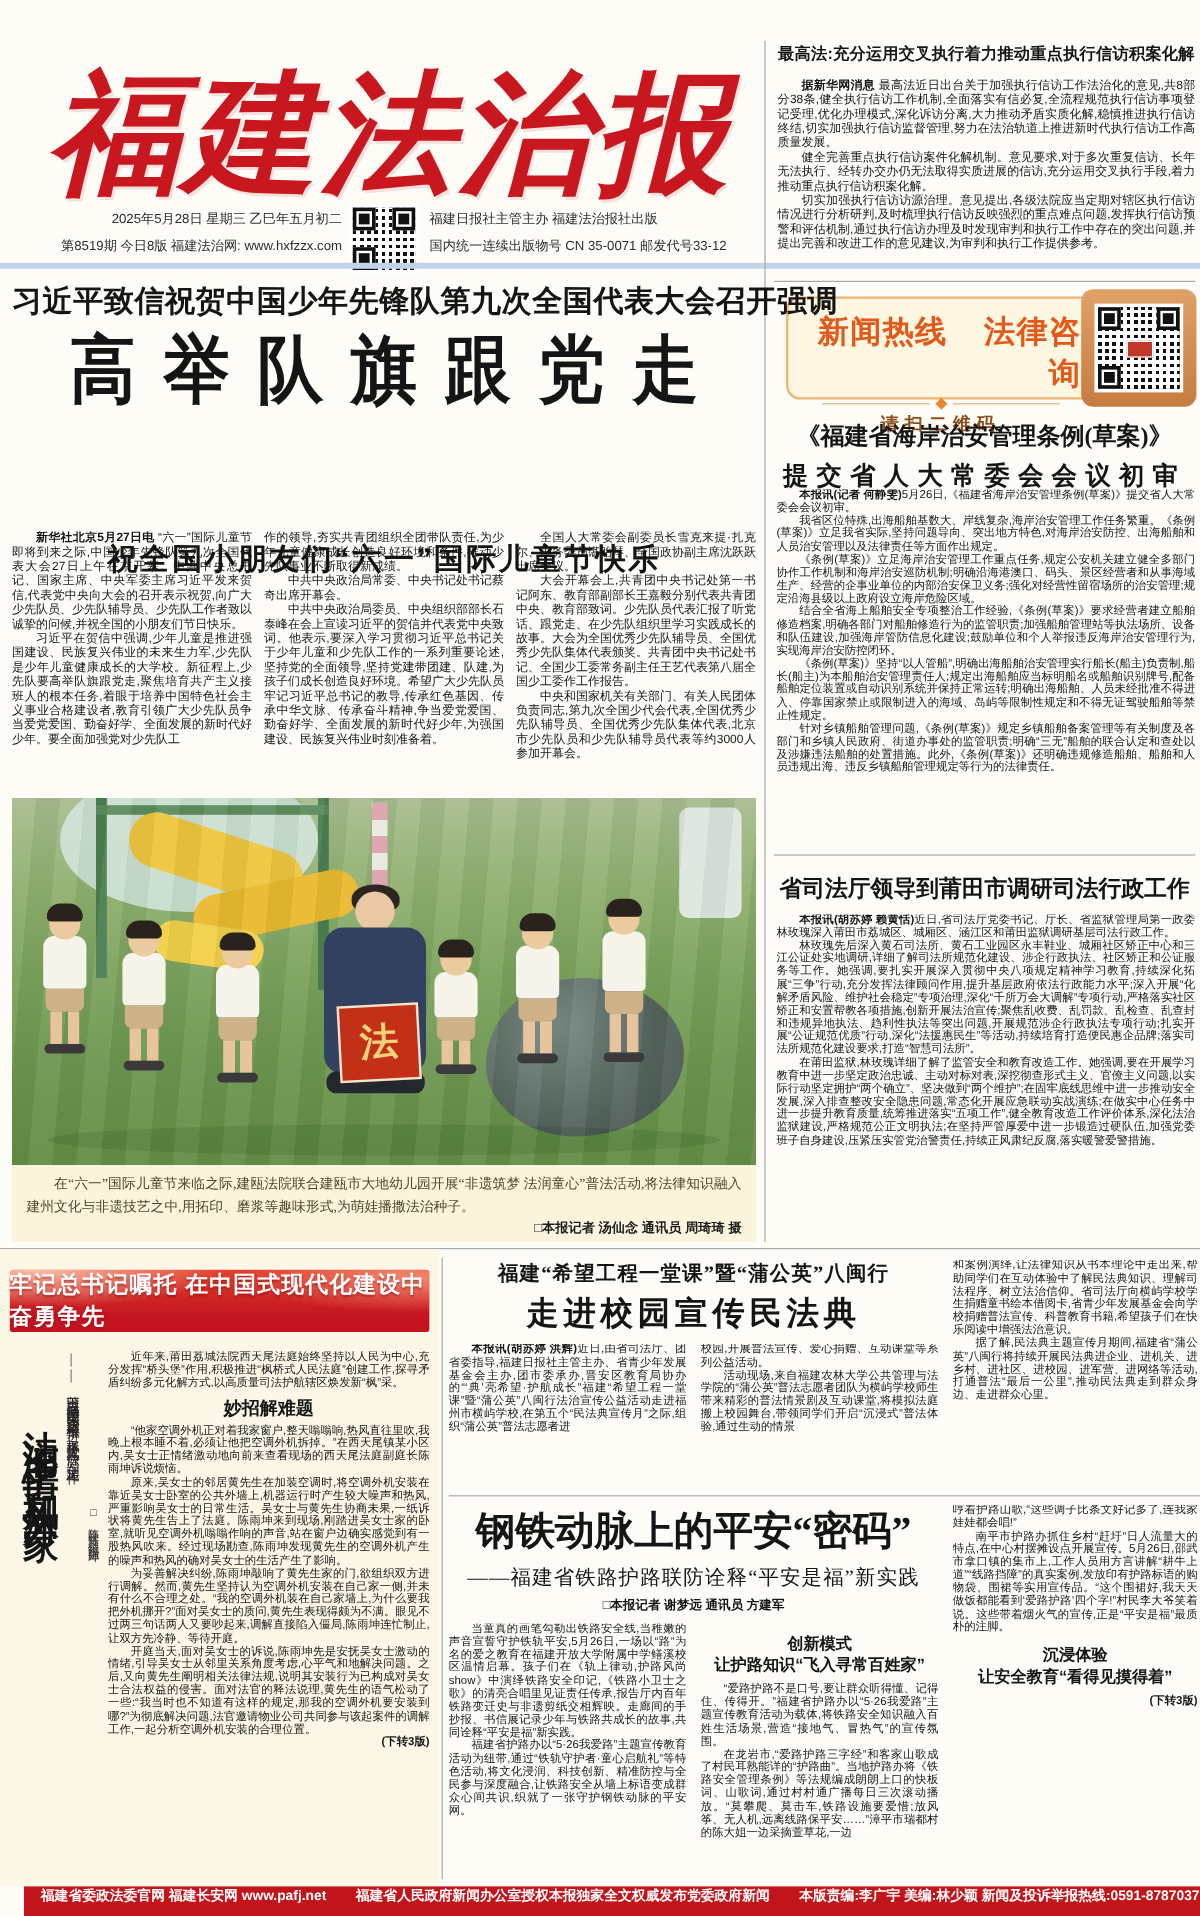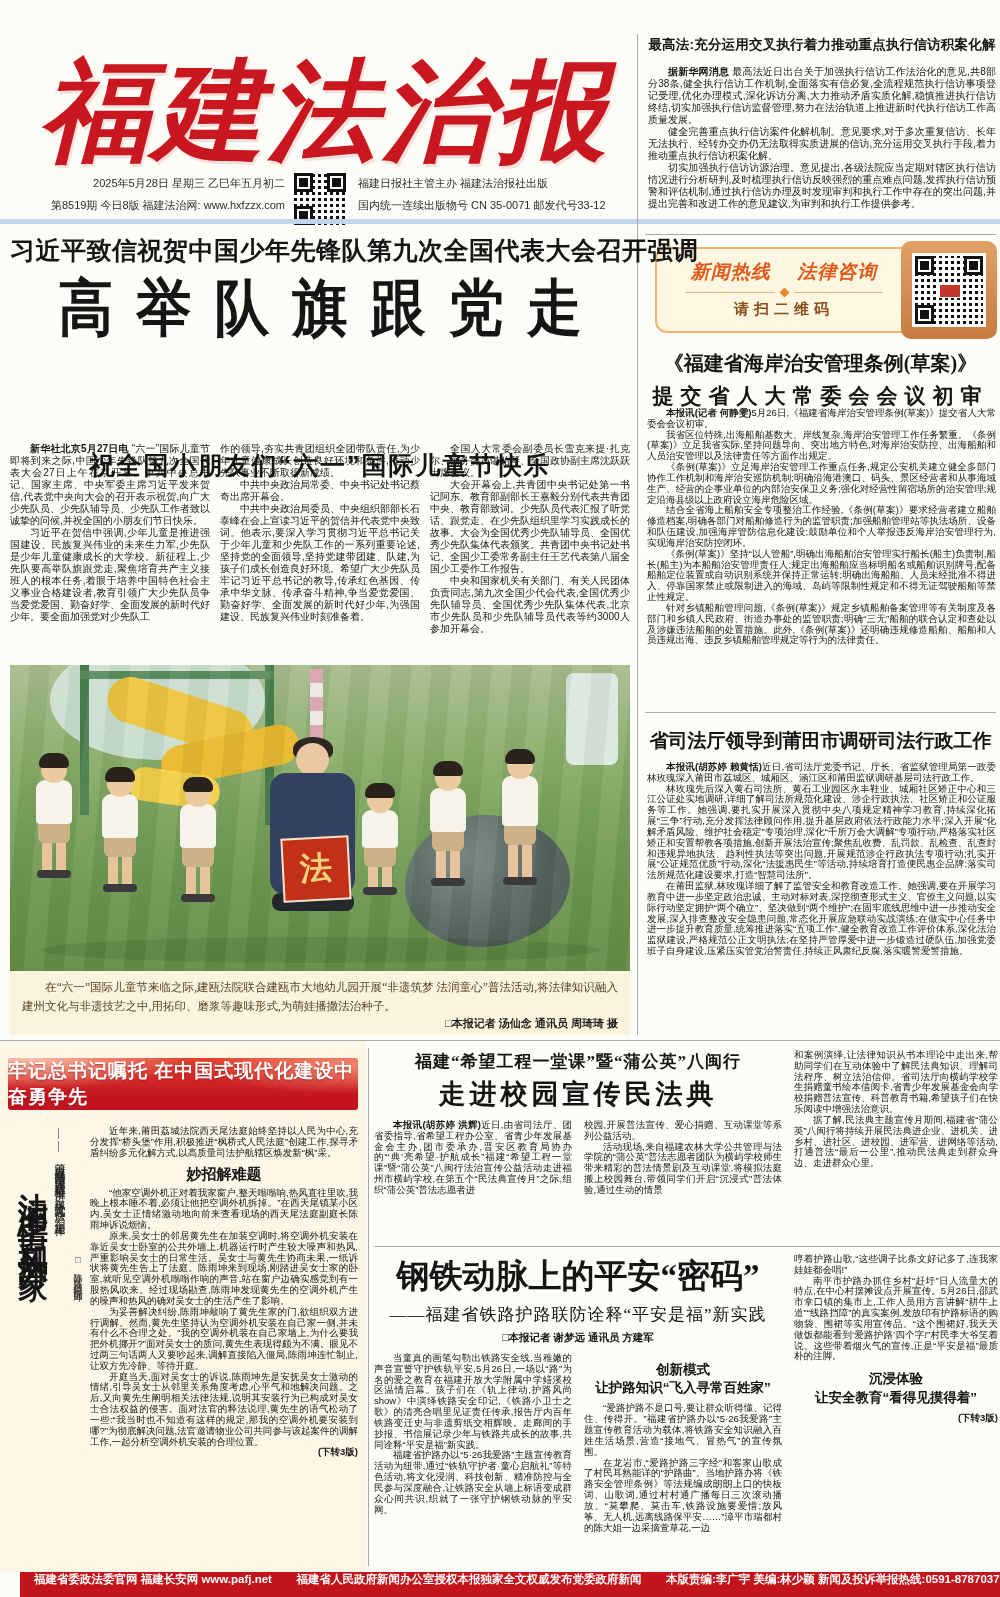--- a/index.html
+++ b/index.html
@@ -28,21 +28,21 @@
   .qr .f::before{content:"";position:absolute;inset:2px;background:#111;}
   
   .kicker{font-size:25px;font-weight:900;letter-spacing:.5px;text-align:left;white-space:nowrap;}
   .h1line{font-size:55px;font-weight:900;letter-spacing:.42em;white-space:nowrap;display:inline-block;transform:scaleY(1.12);}
   .h2line{font-size:36px;font-weight:900;white-space:nowrap;display:inline-block;transform:scaleY(1.32);letter-spacing:.5px;}
   .subhead{font-size:25px;font-weight:800;letter-spacing:2px;text-align:center;}
   .cols{display:flex;gap:10px;}
   .cols .col{width:200px;overflow:hidden;}
   
   .hotbox{border:2px solid #efb374;border-radius:12px;background:#fdf7e2;display:flex;align-items:stretch;}
-  .hot-label{color:#e2591a;font-weight:900;font-size:19px;letter-spacing:1px;text-align:center;font-style:italic;}
+  .hot-label{color:#e2591a;font-weight:900;font-size:26px;letter-spacing:1px;text-align:right;}
   .hot-note{color:#8a4f1d;font-weight:bold;font-size:15px;letter-spacing:5px;text-align:center;}
   .hot-orn{display:flex;align-items:center;gap:6px;margin:4px 18px;}
   .hot-orn .ln{flex:1;height:1px;background:#e6b277;}
   .hot-orn .dia{width:7px;height:7px;background:#e8872c;transform:rotate(45deg);}
   .hot-qrwrap{width:96px;background:linear-gradient(180deg,#e0a166,#c67c41);border-radius:10px;
               display:flex;align-items:center;justify-content:center;margin:-8px -10px -8px 0;}
   
   .coast-t1{font-size:20px;font-weight:900;text-align:center;}
   .coast-t2{font-size:21px;font-weight:900;text-align:center;letter-spacing:7px;}
   .sifa-t{font-size:19px;font-weight:900;text-align:center;}
@@ -286,21 +286,21 @@
     <p>开庭当天,面对吴女士的诉说,陈雨坤先是安抚吴女士激动的情绪,引导吴女士从邻里关系角度考虑,心平气和地解决问题。之后,又向黄先生阐明相关法律法规,说明其安装行为已构成对吴女士合法权益的侵害。面对法官的释法说理,黄先生的语气松动了一些:“我当时也不知道有这样的规定,那我的空调外机要安装到哪?”为彻底解决问题,法官邀请物业公司共同参与该起案件的调解工作,一起分析空调外机安装的合理位置。</p>
     <p class="jump">(下转3版)</p>
   </div>
 
   <div class="abs" style="left:374px;top:1050px;width:626px;height:192px;display:flex;gap:12px;overflow:hidden;">
     <div style="width:408px;">
       <div class="mf-kicker serif">福建“希望工程一堂课”暨“蒲公英”八闽行</div>
       <div class="mf-title serif" style="margin:3px 0 8px;">走进校园宣传民法典</div>
       <div style="display:flex;gap:12px;">
         <div class="body-sm" style="width:198px;overflow:hidden;">
-          <p><b class="lead">本报讯(胡苏婷 洪辉)</b><span>近日,由省司法厅、团省委指导,省希望工程办公室、省青少年发展基金会主办,团市委承办,晋安区教育局协办的“‘典’亮希望·护航成长”福建“希望工程一堂课”暨“蒲公英”八闽行法治宣传公益活动走进福州市横屿学校,在第五个“民法典宣传月”之际,组织“蒲公英”普法志愿者进</span></p>
+          <p><b class="lead">本报讯(胡苏婷 洪辉)</b><span>近日,由省司法厅、团省委指导,福建日报社主管主办、省青少年发展基金会主办,团市委承办,晋安区教育局协办的“‘典’亮希望·护航成长”福建“希望工程一堂课”暨“蒲公英”八闽行法治宣传公益活动走进福州市横屿学校,在第五个“民法典宣传月”之际,组织“蒲公英”普法志愿者进</span></p>
         </div>
         <div class="body-sm" style="width:198px;overflow:hidden;">
           <p class="noind">校园,开展普法宣传、爱心捐赠、互动课堂等系列公益活动。</p>
           <p>活动现场,来自福建农林大学公共管理与法学院的“蒲公英”普法志愿者团队为横屿学校师生带来精彩的普法情景剧及互动课堂,将模拟法庭搬上校园舞台,带领同学们开启“沉浸式”普法体验,通过生动的情景</p>
         </div>
       </div>
     </div>
     <div class="body-sm" style="width:204px;overflow:hidden;">
       <p class="noind">和案例演绎,让法律知识从书本理论中走出来,帮助同学们在互动体验中了解民法典知识、理解司法程序、树立法治信仰。省司法厅向横屿学校学生捐赠童书绘本借阅卡,省青少年发展基金会向学校捐赠普法宣传、科普教育书籍,希望孩子们在快乐阅读中增强法治意识。</p>
       <p>据了解,民法典主题宣传月期间,福建省“蒲公英”八闽行将持续开展民法典进企业、进机关、进乡村、进社区、进校园、进军营、进网络等活动,打通普法“最后一公里”,推动民法典走到群众身边、走进群众心里。</p>

